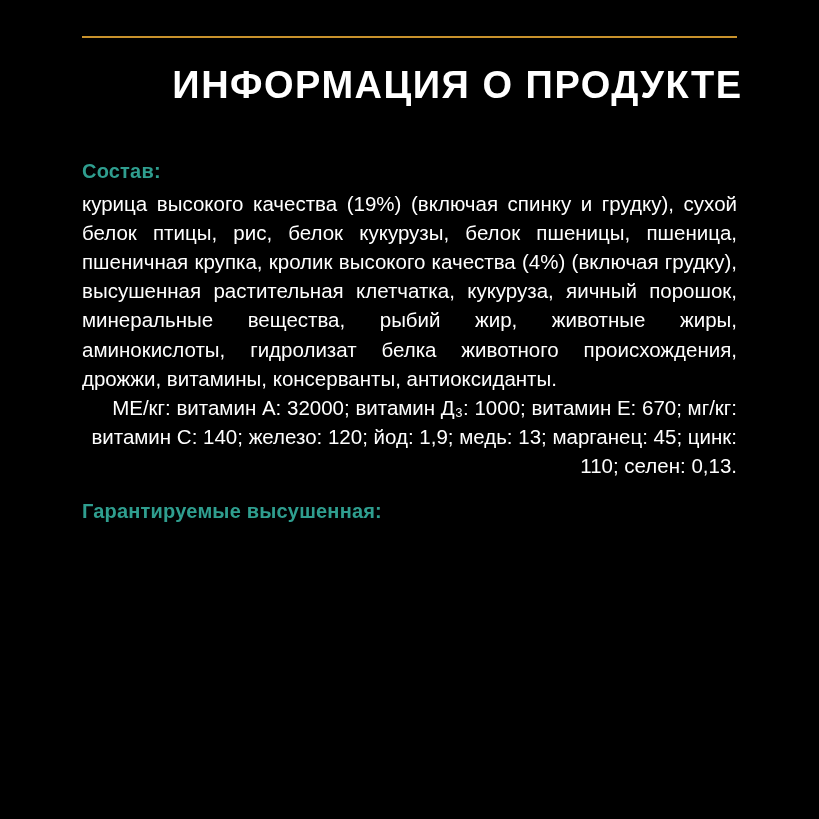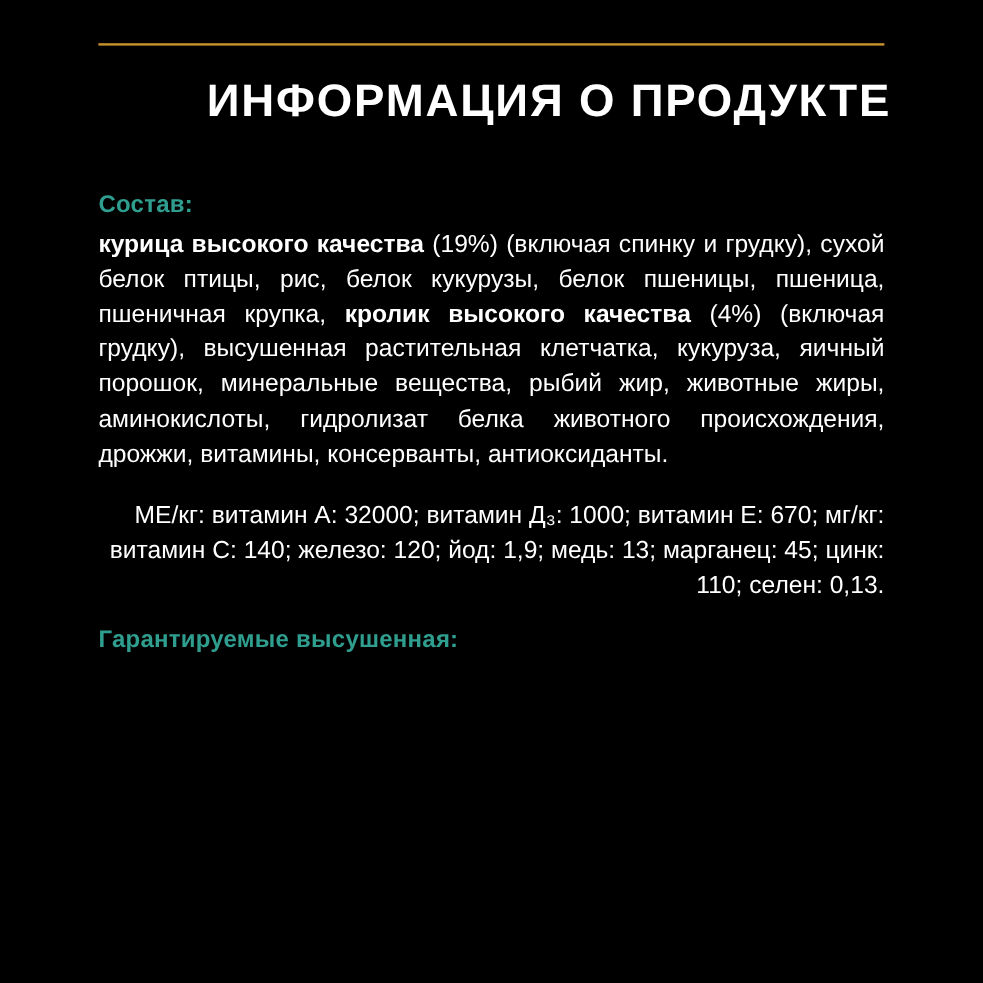--- a/index.html
+++ b/index.html
@@ -54,27 +54,26 @@
     letter-spacing: 0.2px;
   }
   .body-text {
     color: #ffffff;
     font-size: 20.5px;
     line-height: 1.42;
     text-align: justify;
     margin: 0;
   }
   .block {
-    margin-bottom: 22px;
   }
   .block-tight {
     margin-bottom: 20px;
   }
   b {
-    font-weight: bold;
+    font-weight: normal;
   }
   .no-justify {
     text-align: right;
   }
 </style>
 </head>
 <body>
 
 <div class="page">
 

